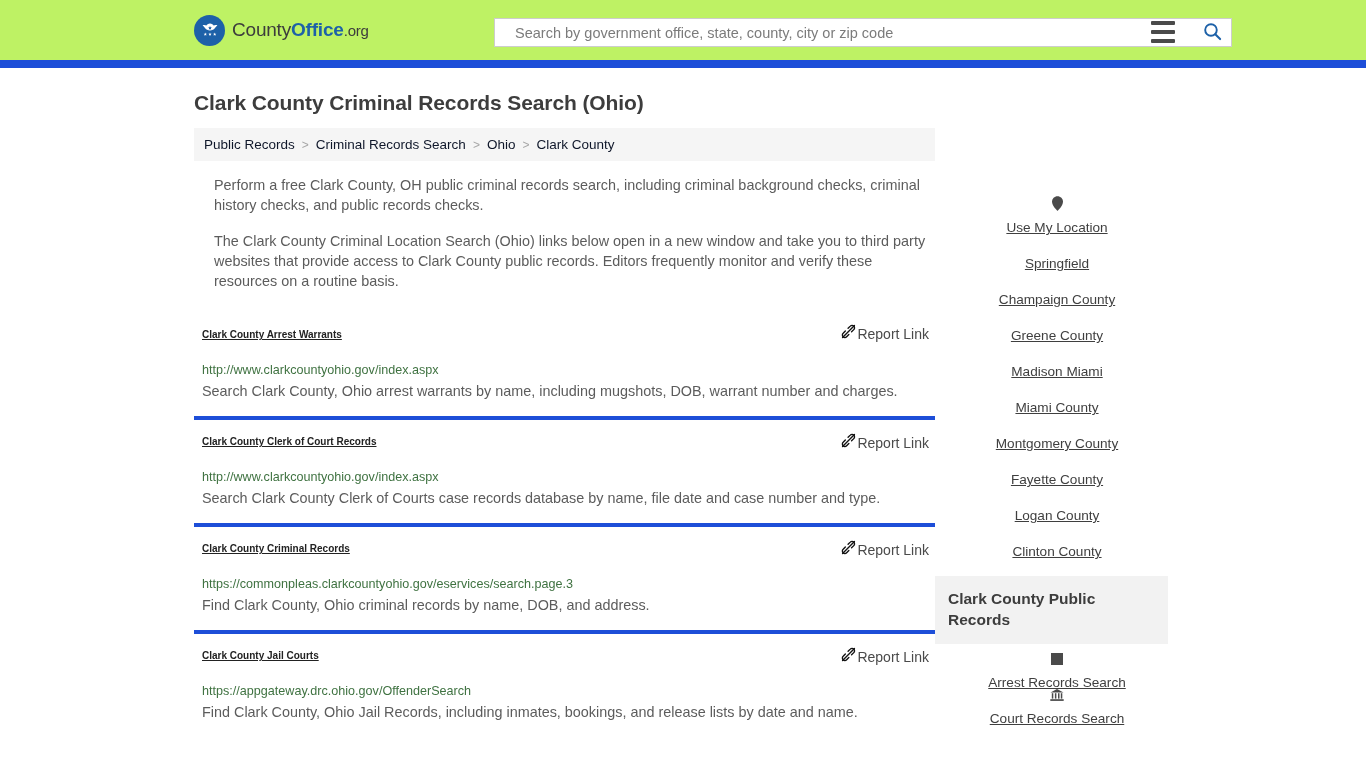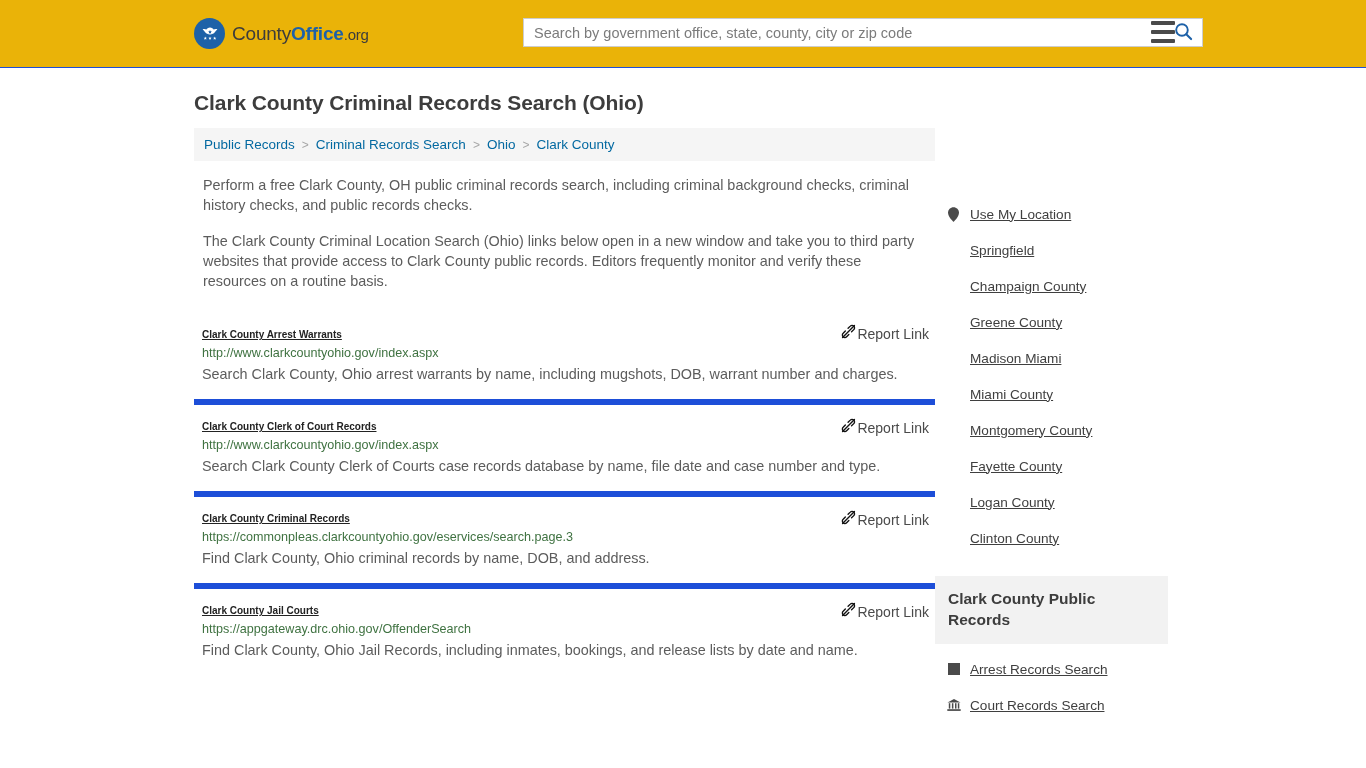--- a/index.html
+++ b/index.html
@@ -7,22 +7,22 @@
     margin: 0; padding: 0;
     width: 1366px; height: 768px;
     background: #ffffff;
     font-family: "Liberation Sans", sans-serif;
     overflow: hidden;
   }
 
   
   .site-header {
     height: 68px;
-    background: #eab308;
-    border-bottom: 1px solid #1d4ed8;
+    background: #bef264;
+    border-bottom: 8px solid #1d4ed8;
     display: flex;
     align-items: center;
     position: relative;
   }
   .logo-wrap {
     display: flex;
     align-items: center;
     margin-left: 194px;
     gap: 7px;
     text-decoration: none;
@@ -42,28 +42,29 @@
     font-size: 19px;
     letter-spacing: -0.2px;
     white-space: nowrap;
   }
   .logo-text .t1 { color: #3c3c3c; }
   .logo-text .t2 { color: #1d61a8; font-weight: bold; }
   .logo-text .t3 { color: #3c3c3c; font-size: 15px; }
 
   .search-wrap {
     position: absolute;
-    left: 523px;
+    left: 494px;
     top: 18px;
-    width: 680px;
+    width: 738px;
     height: 29px;
     background: #ffffff;
     border: 1px solid #cdcdcd;
     display: flex;
     align-items: center;
+    padding-left: 10px;
   }
   .search-input {
     flex: 1;
     border: none;
     outline: none;
     background: transparent;
     font-family: "Liberation Sans", sans-serif;
     font-size: 14.5px;
     color: #555;
     padding: 0 10px;
@@ -115,55 +116,55 @@
     background: #f5f5f5;
     height: 33px;
     display: flex;
     align-items: center;
     gap: 7px;
     padding: 0 10px;
     margin-top: 13px;
     font-size: 13.5px;
   }
   .breadcrumb a {
-    color: #0369a1;
+    color: #0f172a;
     text-decoration: none;
   }
   .breadcrumb .sep { color: #a6a6a6; font-size: 12px; }
 
   .intro {
     font-size: 14.4px;
     color: #5c5c5c;
     line-height: 20px;
-    margin: 14px 0 0 9px;
+    margin: 14px 0 0 20px;
     width: 715px;
   }
   .intro.p2 { margin-top: 16px; }
   .intro.p3 { margin-top: 16px; }
   .intro a { color: #3d3d3d; text-decoration: underline; font-weight: 500;}
 
   
   .results { margin-top: 20px; }
   .result {
-    border-top: 6px solid #1d4ed8;
+    border-top: 4px solid #1d4ed8;
     padding: 11px 0 12px 8px;
     position: relative;
   }
   .result:first-child { border-top: none; padding-top: 13px; }
   .result-title {
     font-size: 10px;
     font-weight: bold;
     color: #222222;
     text-decoration: underline;
     display: inline-block;
   }
   .result-url {
     font-size: 12.6px;
     color: #3f7241;
-    margin-top: 4px;
+    margin-top: 21px;
     word-break: break-all;
   }
   .result-desc {
     font-size: 14.4px;
     color: #5c5c5c;
     line-height: 25px;
     margin-top: 2px;
     max-width: 712px;
   }
   .report-link {
@@ -192,20 +193,21 @@
     line-height: 20.5px;
   }
   .side-list { padding: 0; margin: 0; list-style: none; }
   .side-item {
     display: flex;
     align-items: center;
     gap: 9px;
     height: 36px;
     padding-left: 11px;
     border-radius: 4px;
+    flex-direction: column;
   }
   .side-item:first-child { margin-top: 7px; }
   .side-item a {
     font-size: 13.6px;
     color: #3f3f3f;
     text-decoration: underline;
     white-space: nowrap;
   }
   .side-ico {
     width: 15px; height: 15px;

